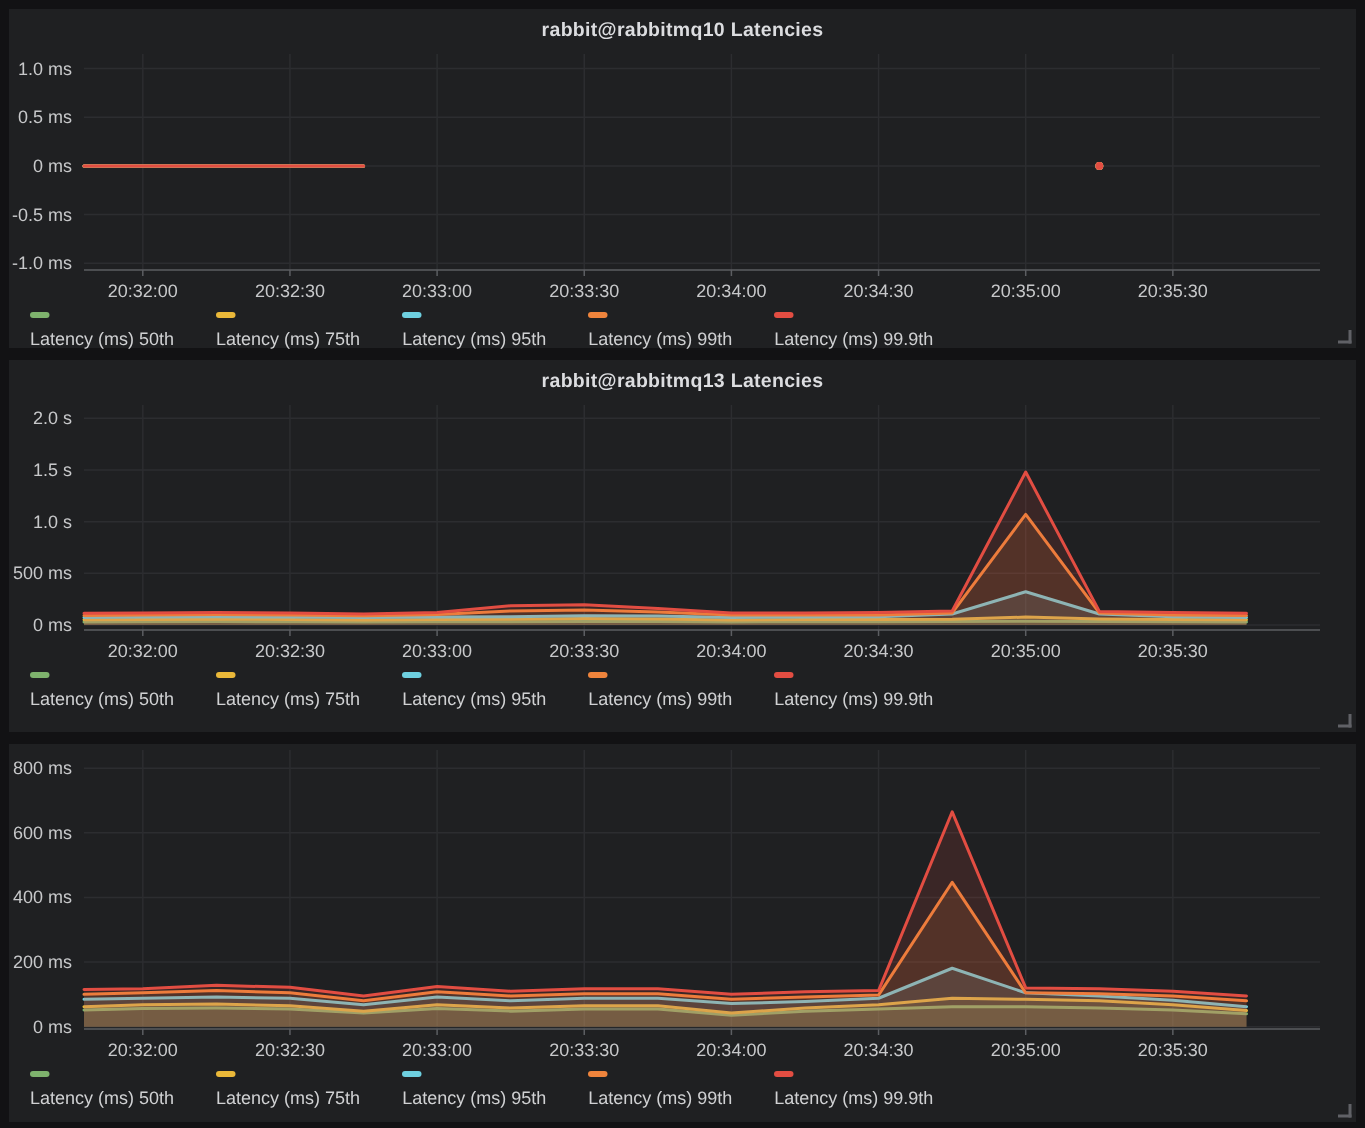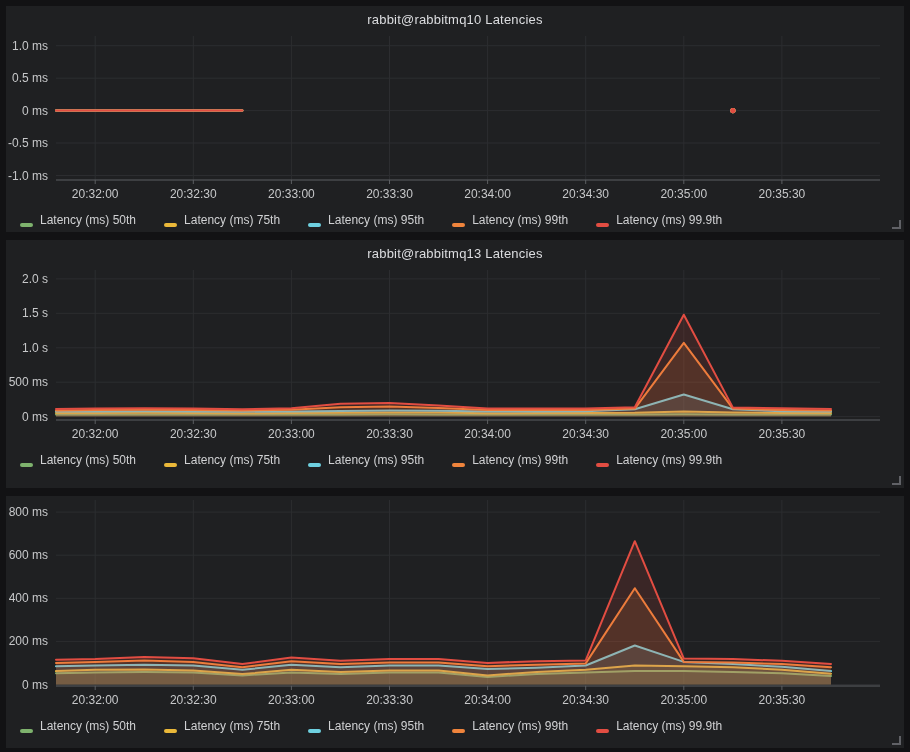--- a/index.html
+++ b/index.html
@@ -3,30 +3,30 @@
 <meta charset="utf-8">
 <style>
   html,body{margin:0;padding:0;background:#0e0e10;}
   body{width:910px;height:752px;overflow:hidden;font-family:"Liberation Sans",sans-serif;}
   .wrap{box-sizing:border-box;width:910px;height:752px;padding:6px 6px 4px 6px;display:flex;flex-direction:column;gap:8px;background:#121214;}
   .panel{position:relative;background:#1f2022;display:flex;flex-direction:column;}
   .panel.h1{height:226px;}
   .panel.h2{height:264px;}
   .panel.h3{height:268px;}
   .panel-header{height:26px;display:flex;align-items:center;justify-content:center;cursor:pointer;}
-  .panel-title{color:#dcdde0;font-size:13px;font-weight:normal;letter-spacing:.2px;}
+  .panel-title{color:#dcdde0;font-size:13px;font-weight:bold;letter-spacing:.2px;}
   svg.chart{display:block;}
   svg .grid{stroke:#2c2d30;stroke-width:1;}
   svg .axis{stroke:#5c5e62;stroke-width:1;}
   svg .xtickmark{stroke:#5c5e62;stroke-width:1;}
   svg text.tick{fill:#c7c8ca;font-size:12px;font-family:"Liberation Sans",sans-serif;}
   svg text.y{text-anchor:end;}
   svg text.x{text-anchor:middle;}
   .legend{height:24px;display:flex;align-items:center;padding-left:14px;gap:28px;}
-  .legend-item{display:flex;align-items:flex-end;gap:7px;color:#d0d1d3;font-size:12px;cursor:pointer;white-space:nowrap;}
+  .legend-item{display:flex;align-items:flex-start;gap:7px;color:#d0d1d3;font-size:12px;cursor:pointer;white-space:nowrap;flex-direction:column;}
   .dash{width:13px;height:4px;border-radius:2px;flex:0 0 auto;}
   .resize-handle{position:absolute;right:3px;bottom:3px;width:7px;height:7px;border-right:2px solid #606166;border-bottom:2px solid #606166;cursor:nwse-resize;}
 </style>
 </head>
 <body>
 
 <div class="wrap">
 
   <section class="panel h1">
     <header class="panel-header">

